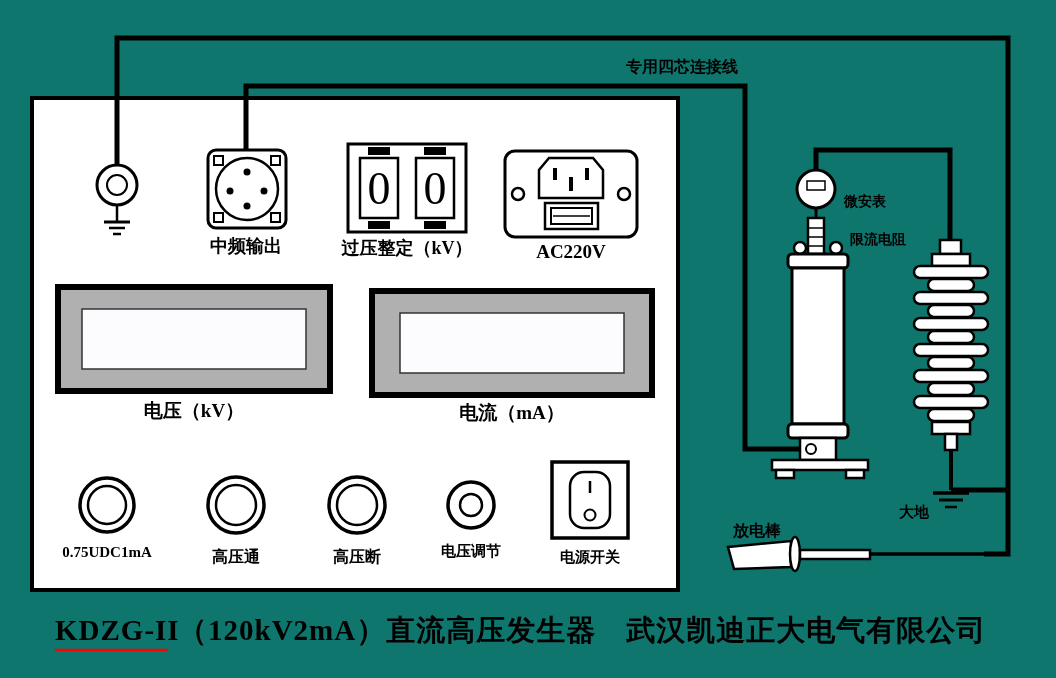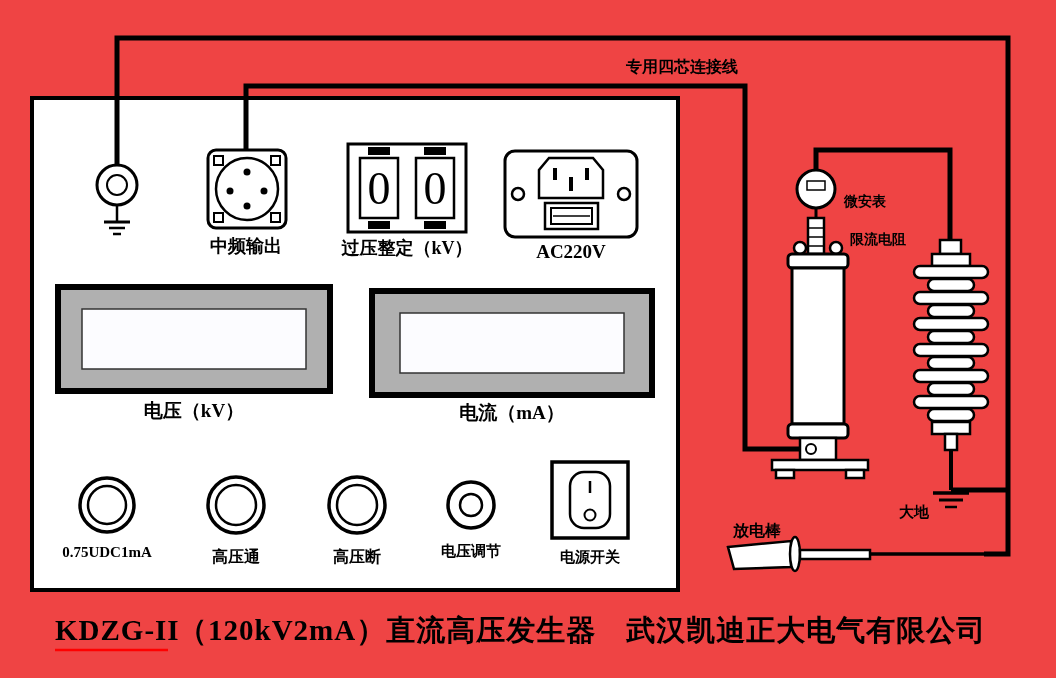--- a/index.html
+++ b/index.html
@@ -1,16 +1,16 @@
 <!DOCTYPE html>
 <html><head>
 <meta charset="utf-8">
 <style>
   html,body{margin:0;padding:0;background:#ffffff;}
-  .canvas{position:relative;width:1056px;height:678px;background:#ef4444;overflow:hidden;}
+  .canvas{position:relative;width:1056px;height:678px;background:#0f766e;overflow:hidden;}
   svg text{font-family:"Liberation Serif","DejaVu Serif",serif;font-weight:bold;fill:#000;}
   .t14{font-size:14px;} .t15{font-size:15px;} .t16{font-size:16px;}
   .t18{font-size:18px;} .t19{font-size:19px;} .t29{font-size:29px;letter-spacing:1px;}
   .digit{font-size:46px;font-weight:normal;}
   .cable{stroke:#000;stroke-width:5;fill:none;}
   .shape{fill:#ffffff;stroke:#000000;}
   .sw2{stroke-width:2;} .sw25{stroke-width:2.5;} .sw3{stroke-width:3;}
   .sw35{stroke-width:3.5;} .sw4{stroke-width:4;} .sw6{stroke-width:6;}
   .thin{stroke:#000;stroke-width:1.5;fill:none;}
   .blackfill{fill:#000;stroke:none;}

